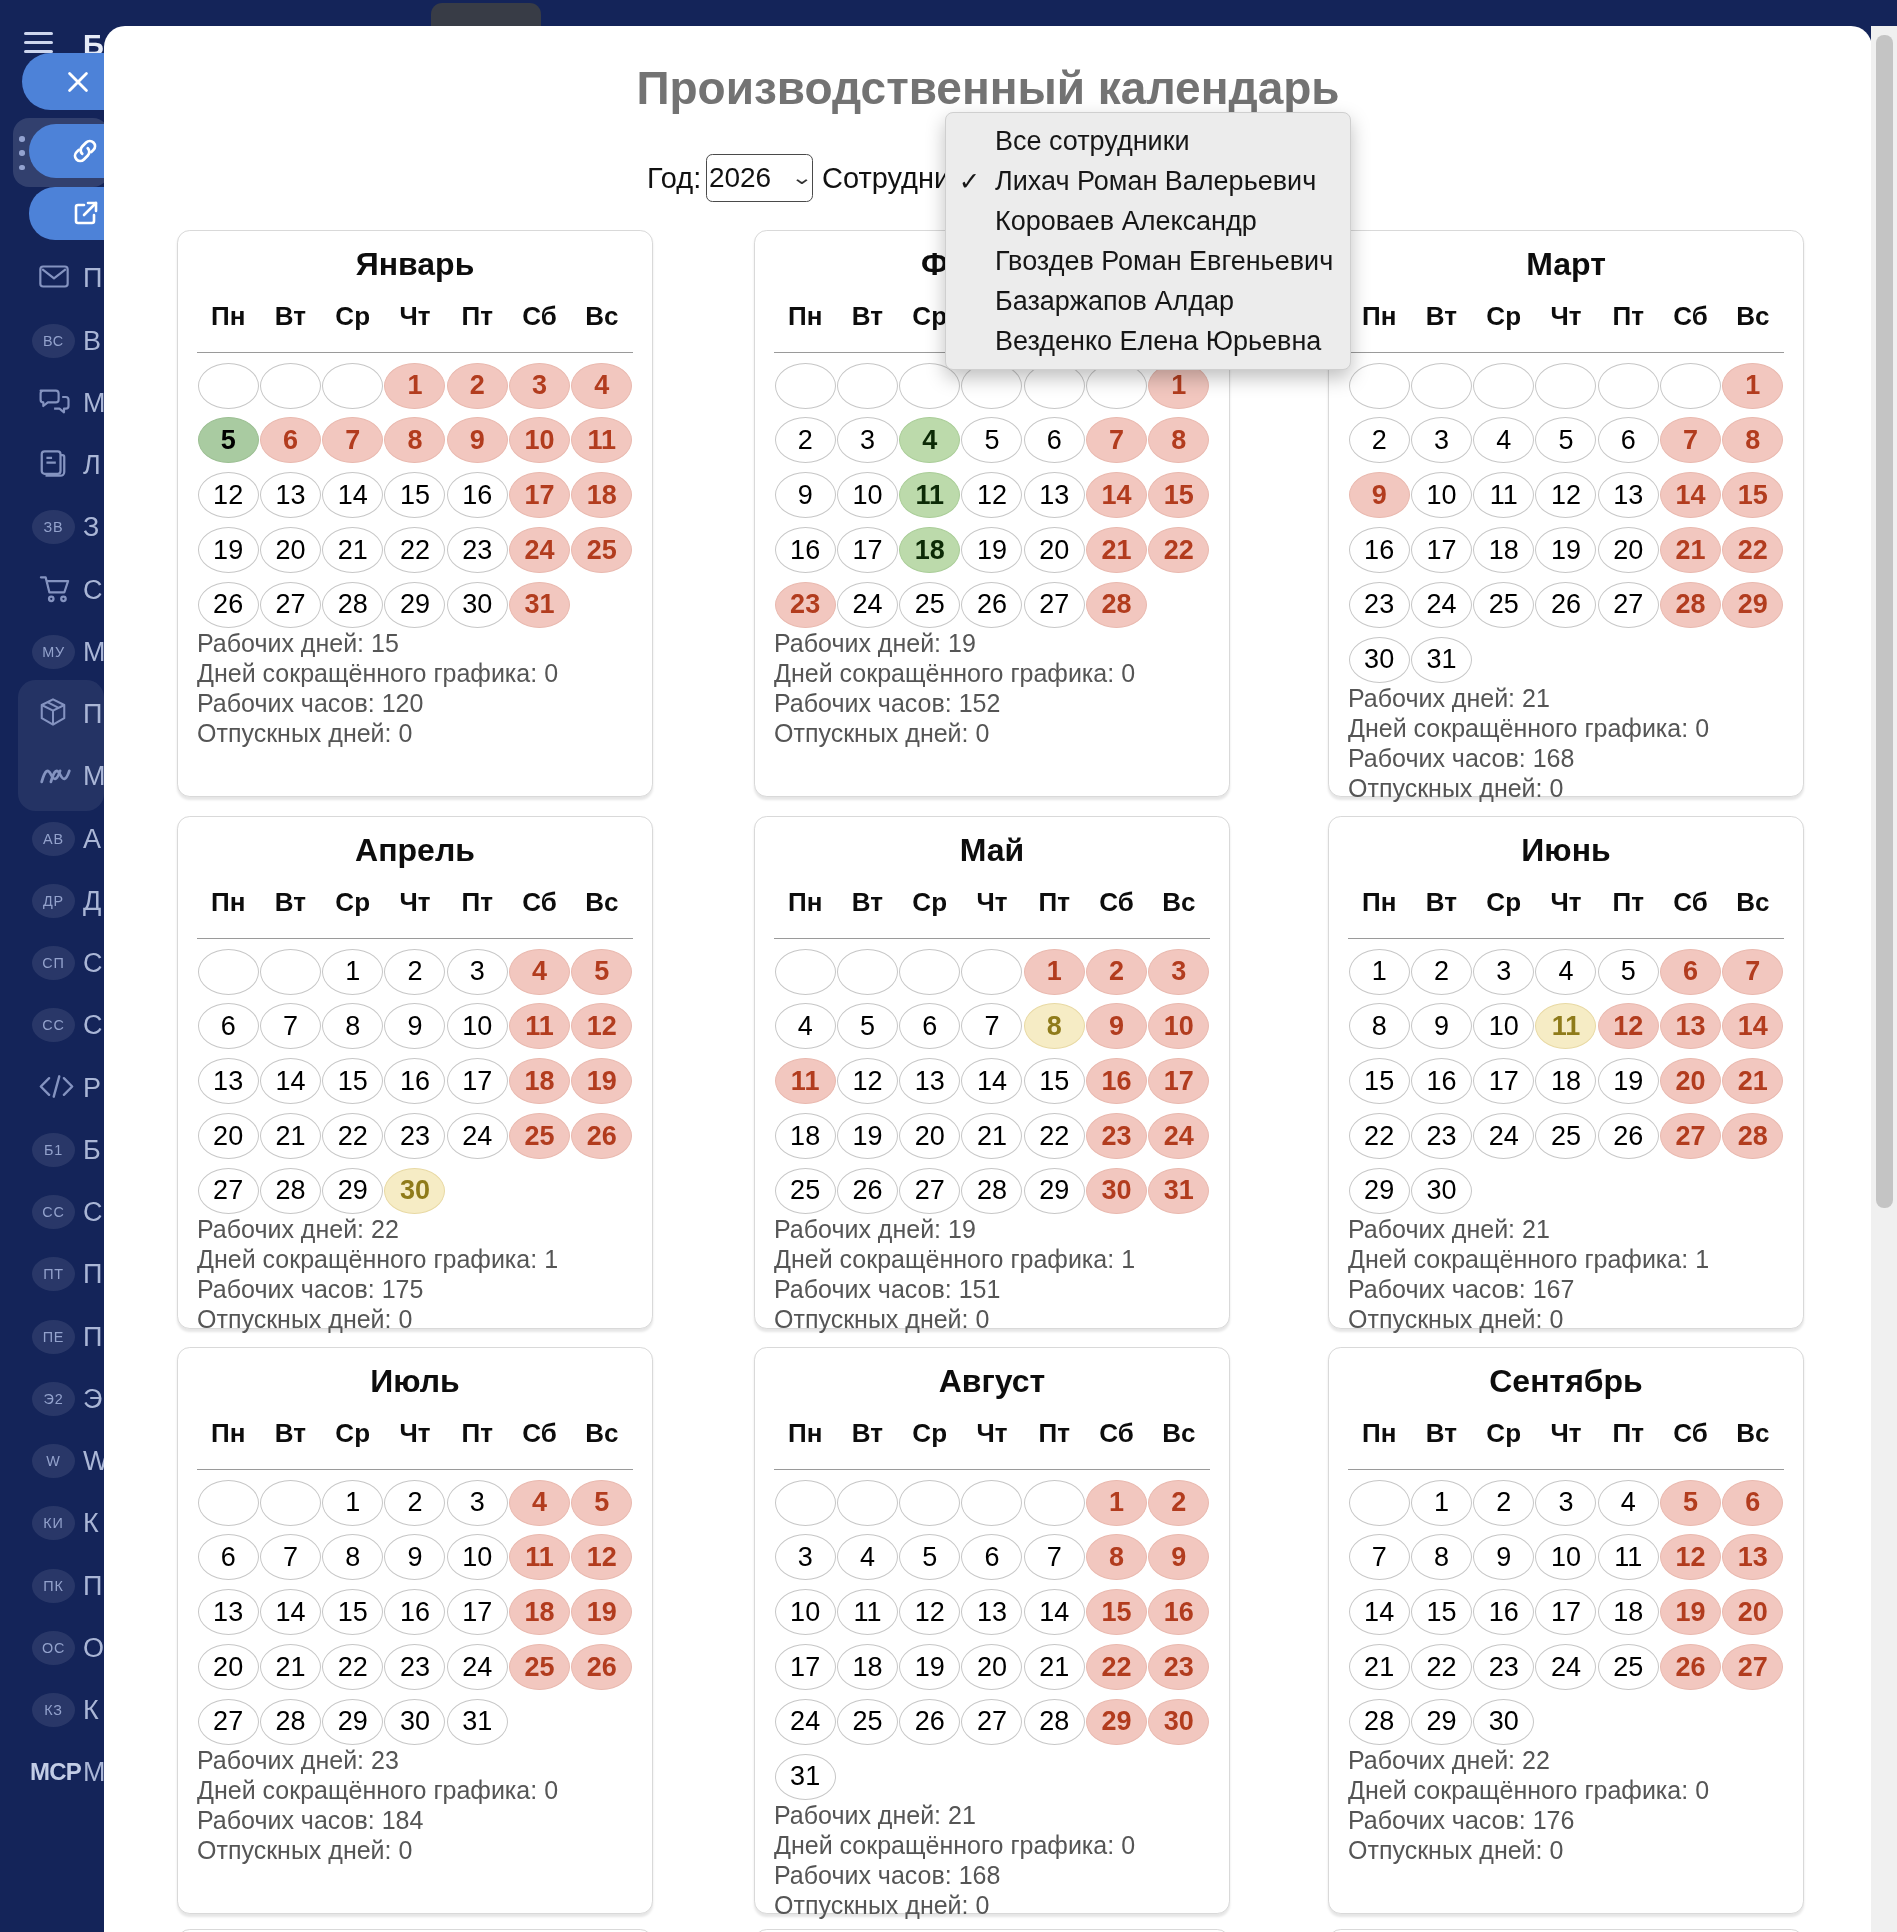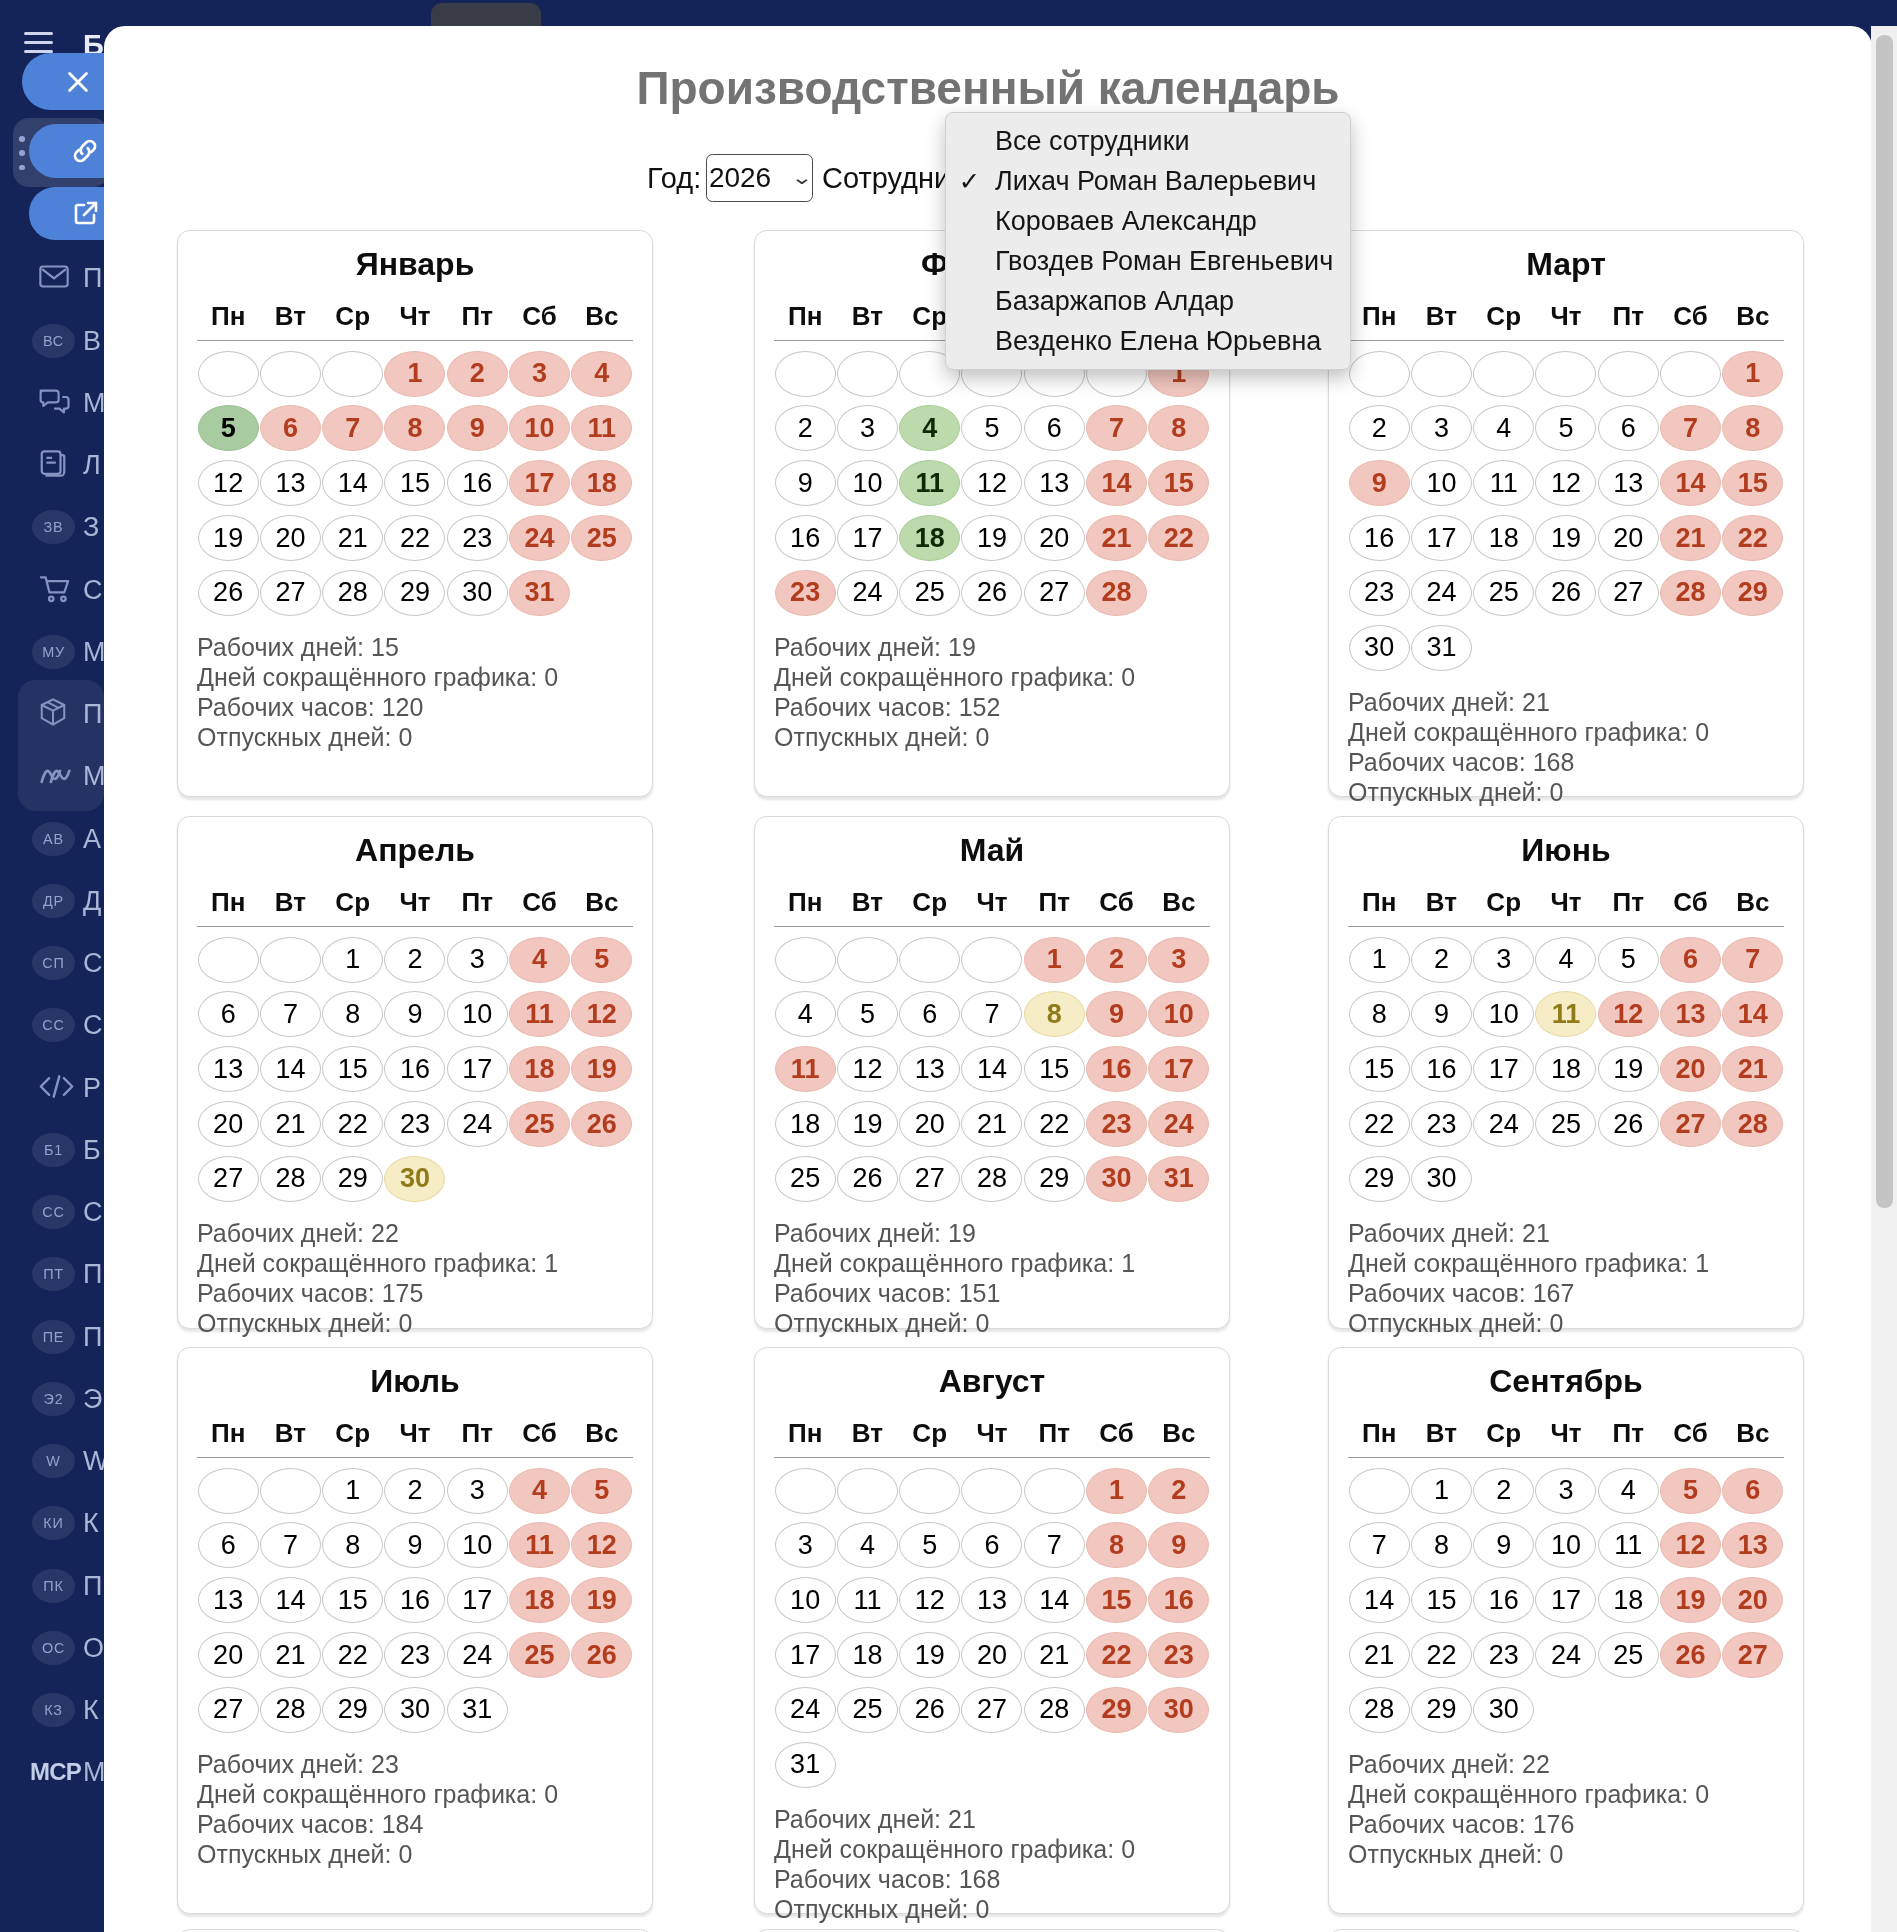--- a/index.html
+++ b/index.html
@@ -47,32 +47,32 @@
   #dropdown{position:absolute;left:841px;top:86px;width:404px;z-index:30;background:#ececec;
             border:0.8px solid #cfcfcf;border-radius:8px;box-shadow:0 8px 19px rgba(0,0,0,.25);
             padding:8px 0;}
   .dd-opt{position:relative;height:40px;line-height:40px;padding-left:49px;font-size:27px;color:#161616;
           white-space:nowrap;}
   .dd-check{position:absolute;left:12.8px;top:0;font-size:25.5px;color:#161616;}
   
   .card{position:absolute;background:#fff;border:0.8px solid #d9d9d9;border-radius:12.8px;
         box-shadow:0 2.4px 2.4px rgba(0,0,0,.10);box-sizing:border-box;padding:11.2px 19px;}
   .m-title{text-align:center;font-size:32px;font-weight:bold;color:#0d0d0d;margin-top:4.8px;}
-  .wk-row{display:grid;grid-template-columns:repeat(7,1fr);margin-top:17.6px;padding-bottom:8px;
+  .wk-row{display:grid;grid-template-columns:repeat(7,1fr);margin-top:17.6px;padding-bottom:20px;
           border-bottom:1.6px solid #9a9a9a;}
   .wk{text-align:center;font-size:26px;font-weight:bold;color:#0d0d0d;}
   .day-grid{display:grid;grid-template-columns:repeat(7,1fr);row-gap:8.8px;margin-top:9.6px;}
   .cell{height:46px;display:flex;align-items:center;justify-content:center;}
   .day{width:61px;height:46px;border-radius:50%;display:flex;align-items:center;justify-content:center;
        font-size:27px;color:#000;background:#fff;border:0.8px solid #c7c7c7;box-sizing:border-box;}
   .day.h{background:#f2c7bf;border-color:#e9b9af;color:#b23c1e;font-weight:bold;}
   .day.g{background:#a9cba1;border-color:#9cbf93;color:#000;font-weight:bold;}
   .day.g2{background:#bcdaab;border-color:#aacd98;color:#0c2a06;font-weight:bold;}
   .day.y{background:#f6ecc5;border-color:#e8d9a4;color:#8f7b1a;font-weight:bold;}
-  .stats{margin-top:16px;font-size:25px;color:#555;line-height:30px;}
+  .stats{font-size:25px;color:#555;line-height:30px;}
   
   #scroll-track{position:absolute;left:1871px;top:25.5px;width:26px;height:1907px;background:#f0f0f0;z-index:15;}
   #scroll-thumb{position:absolute;left:4.8px;top:9.6px;width:17px;height:1173px;border-radius:8px;background:#c4c4c4;}
 </style>
 </head>
 <body>
 
 <div id="sidebar">
   <div class="hamburger">
       <span></span>

